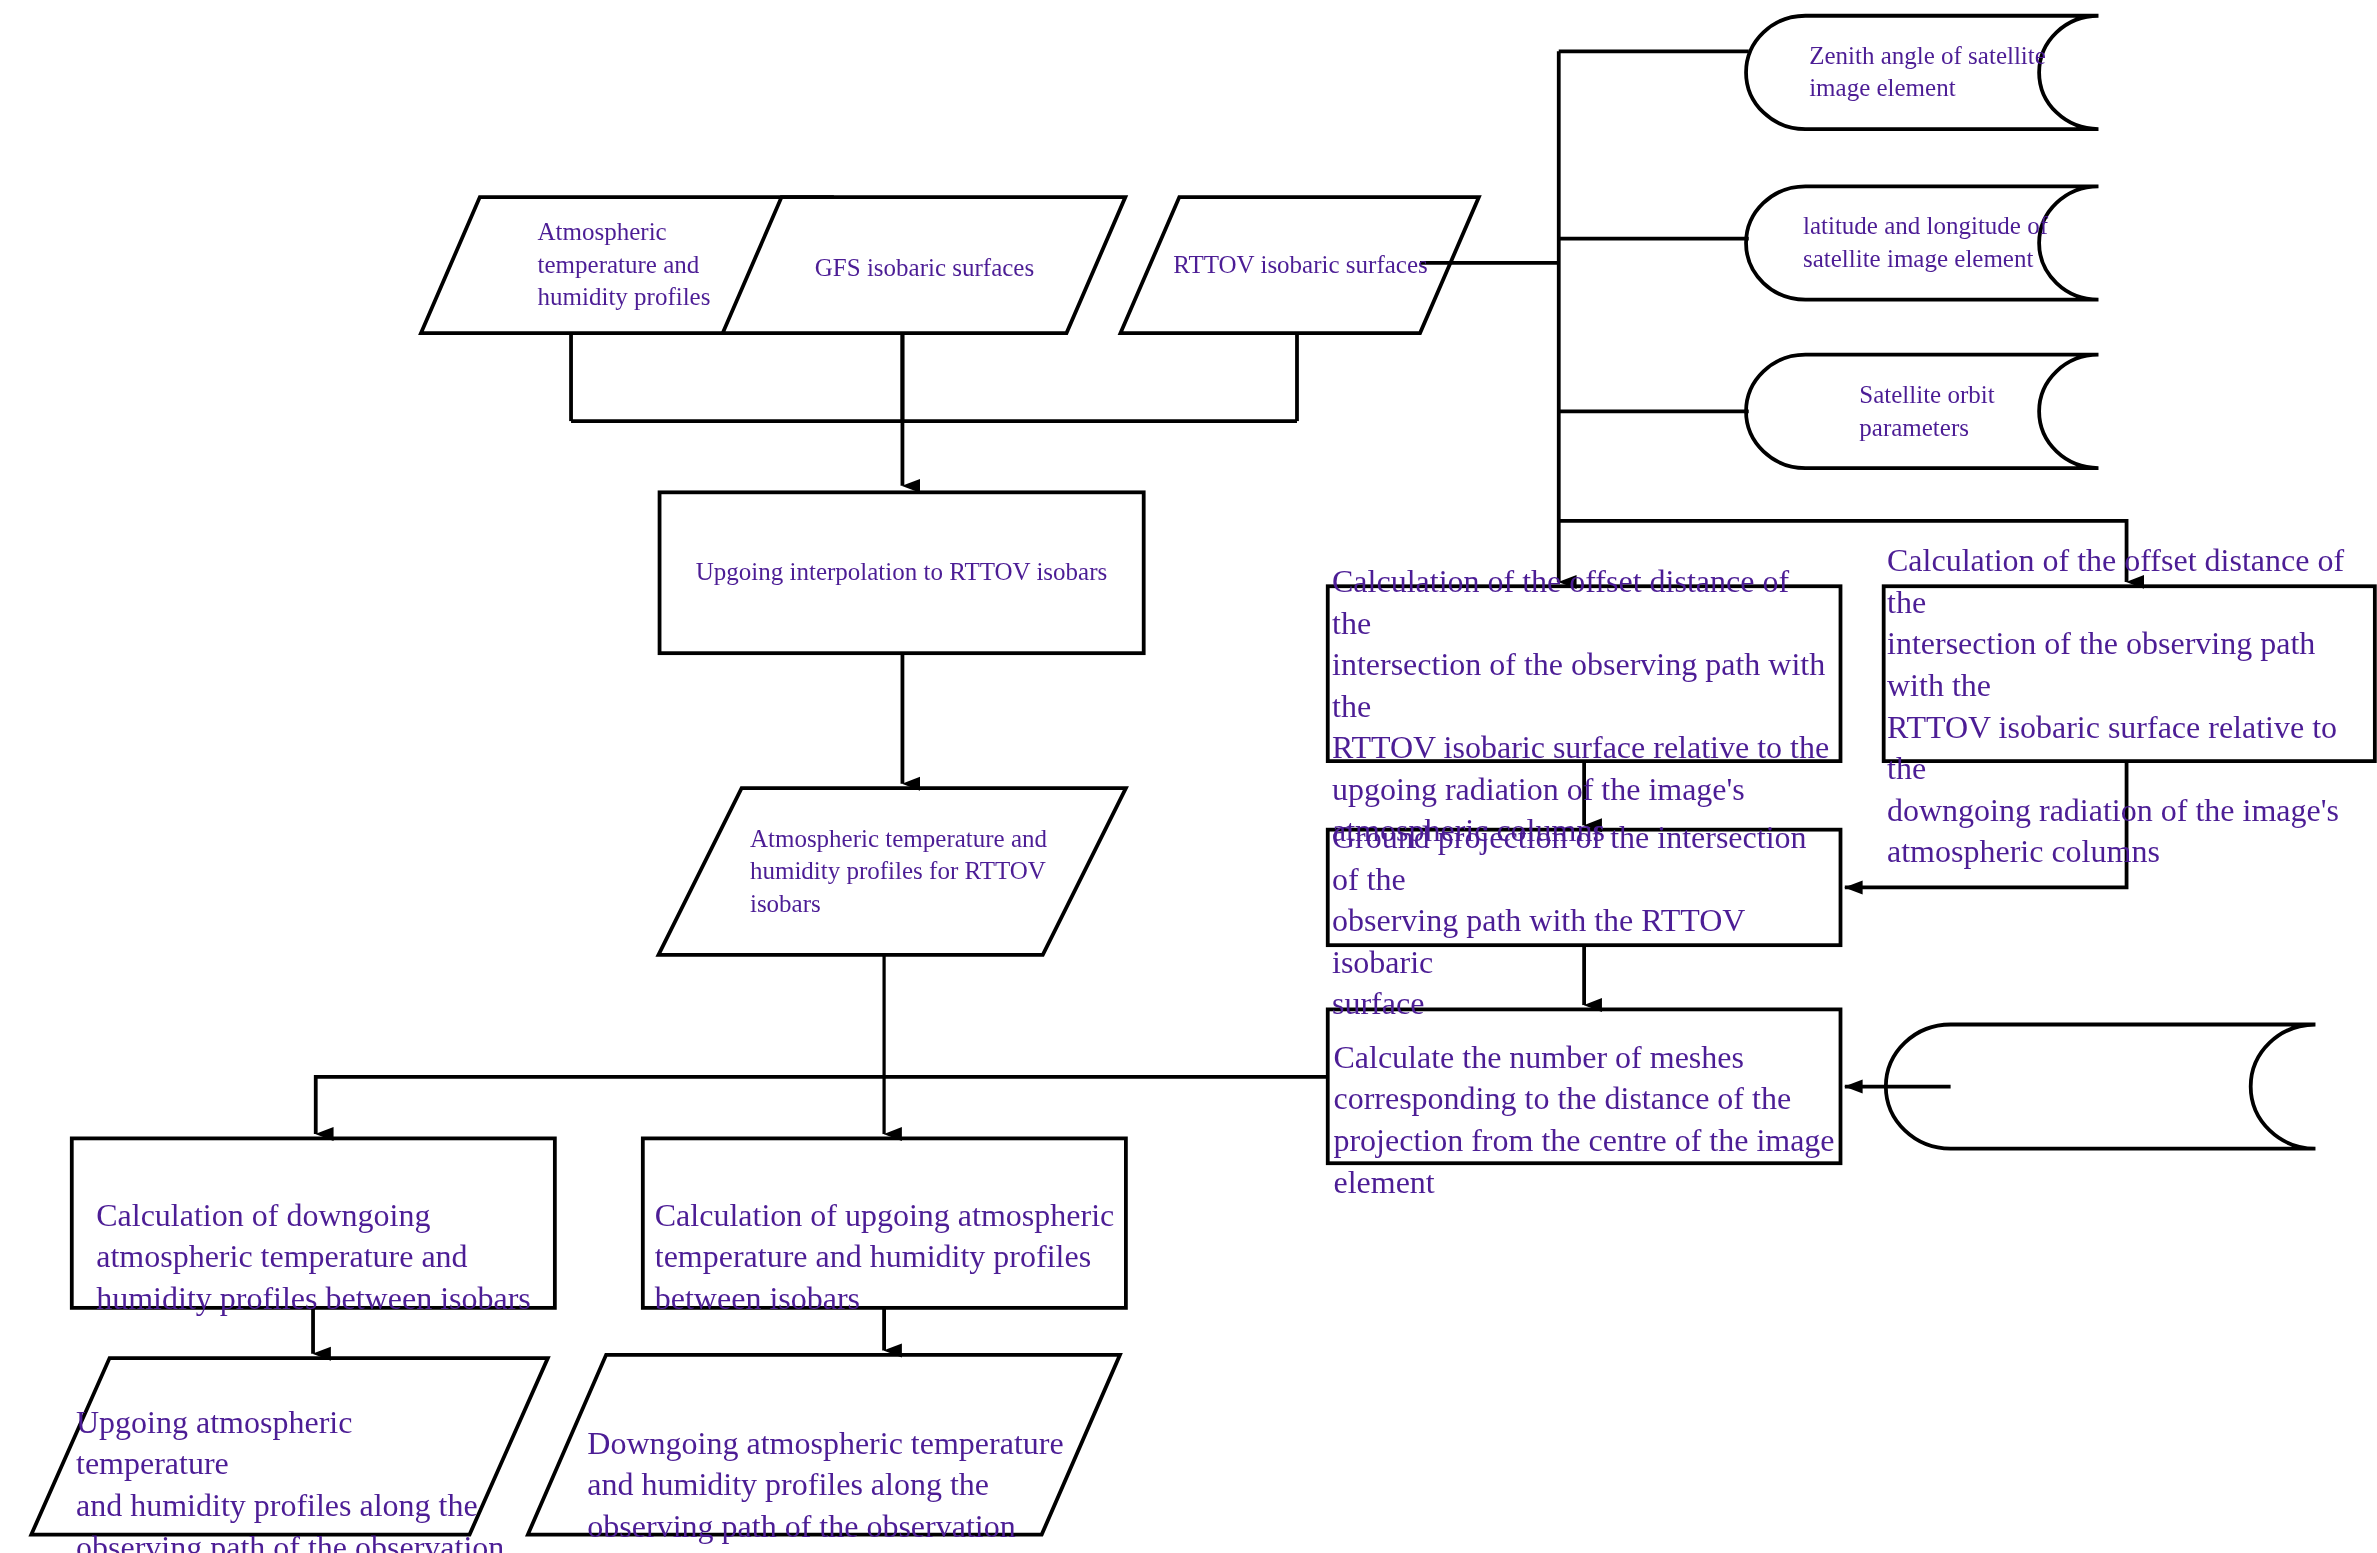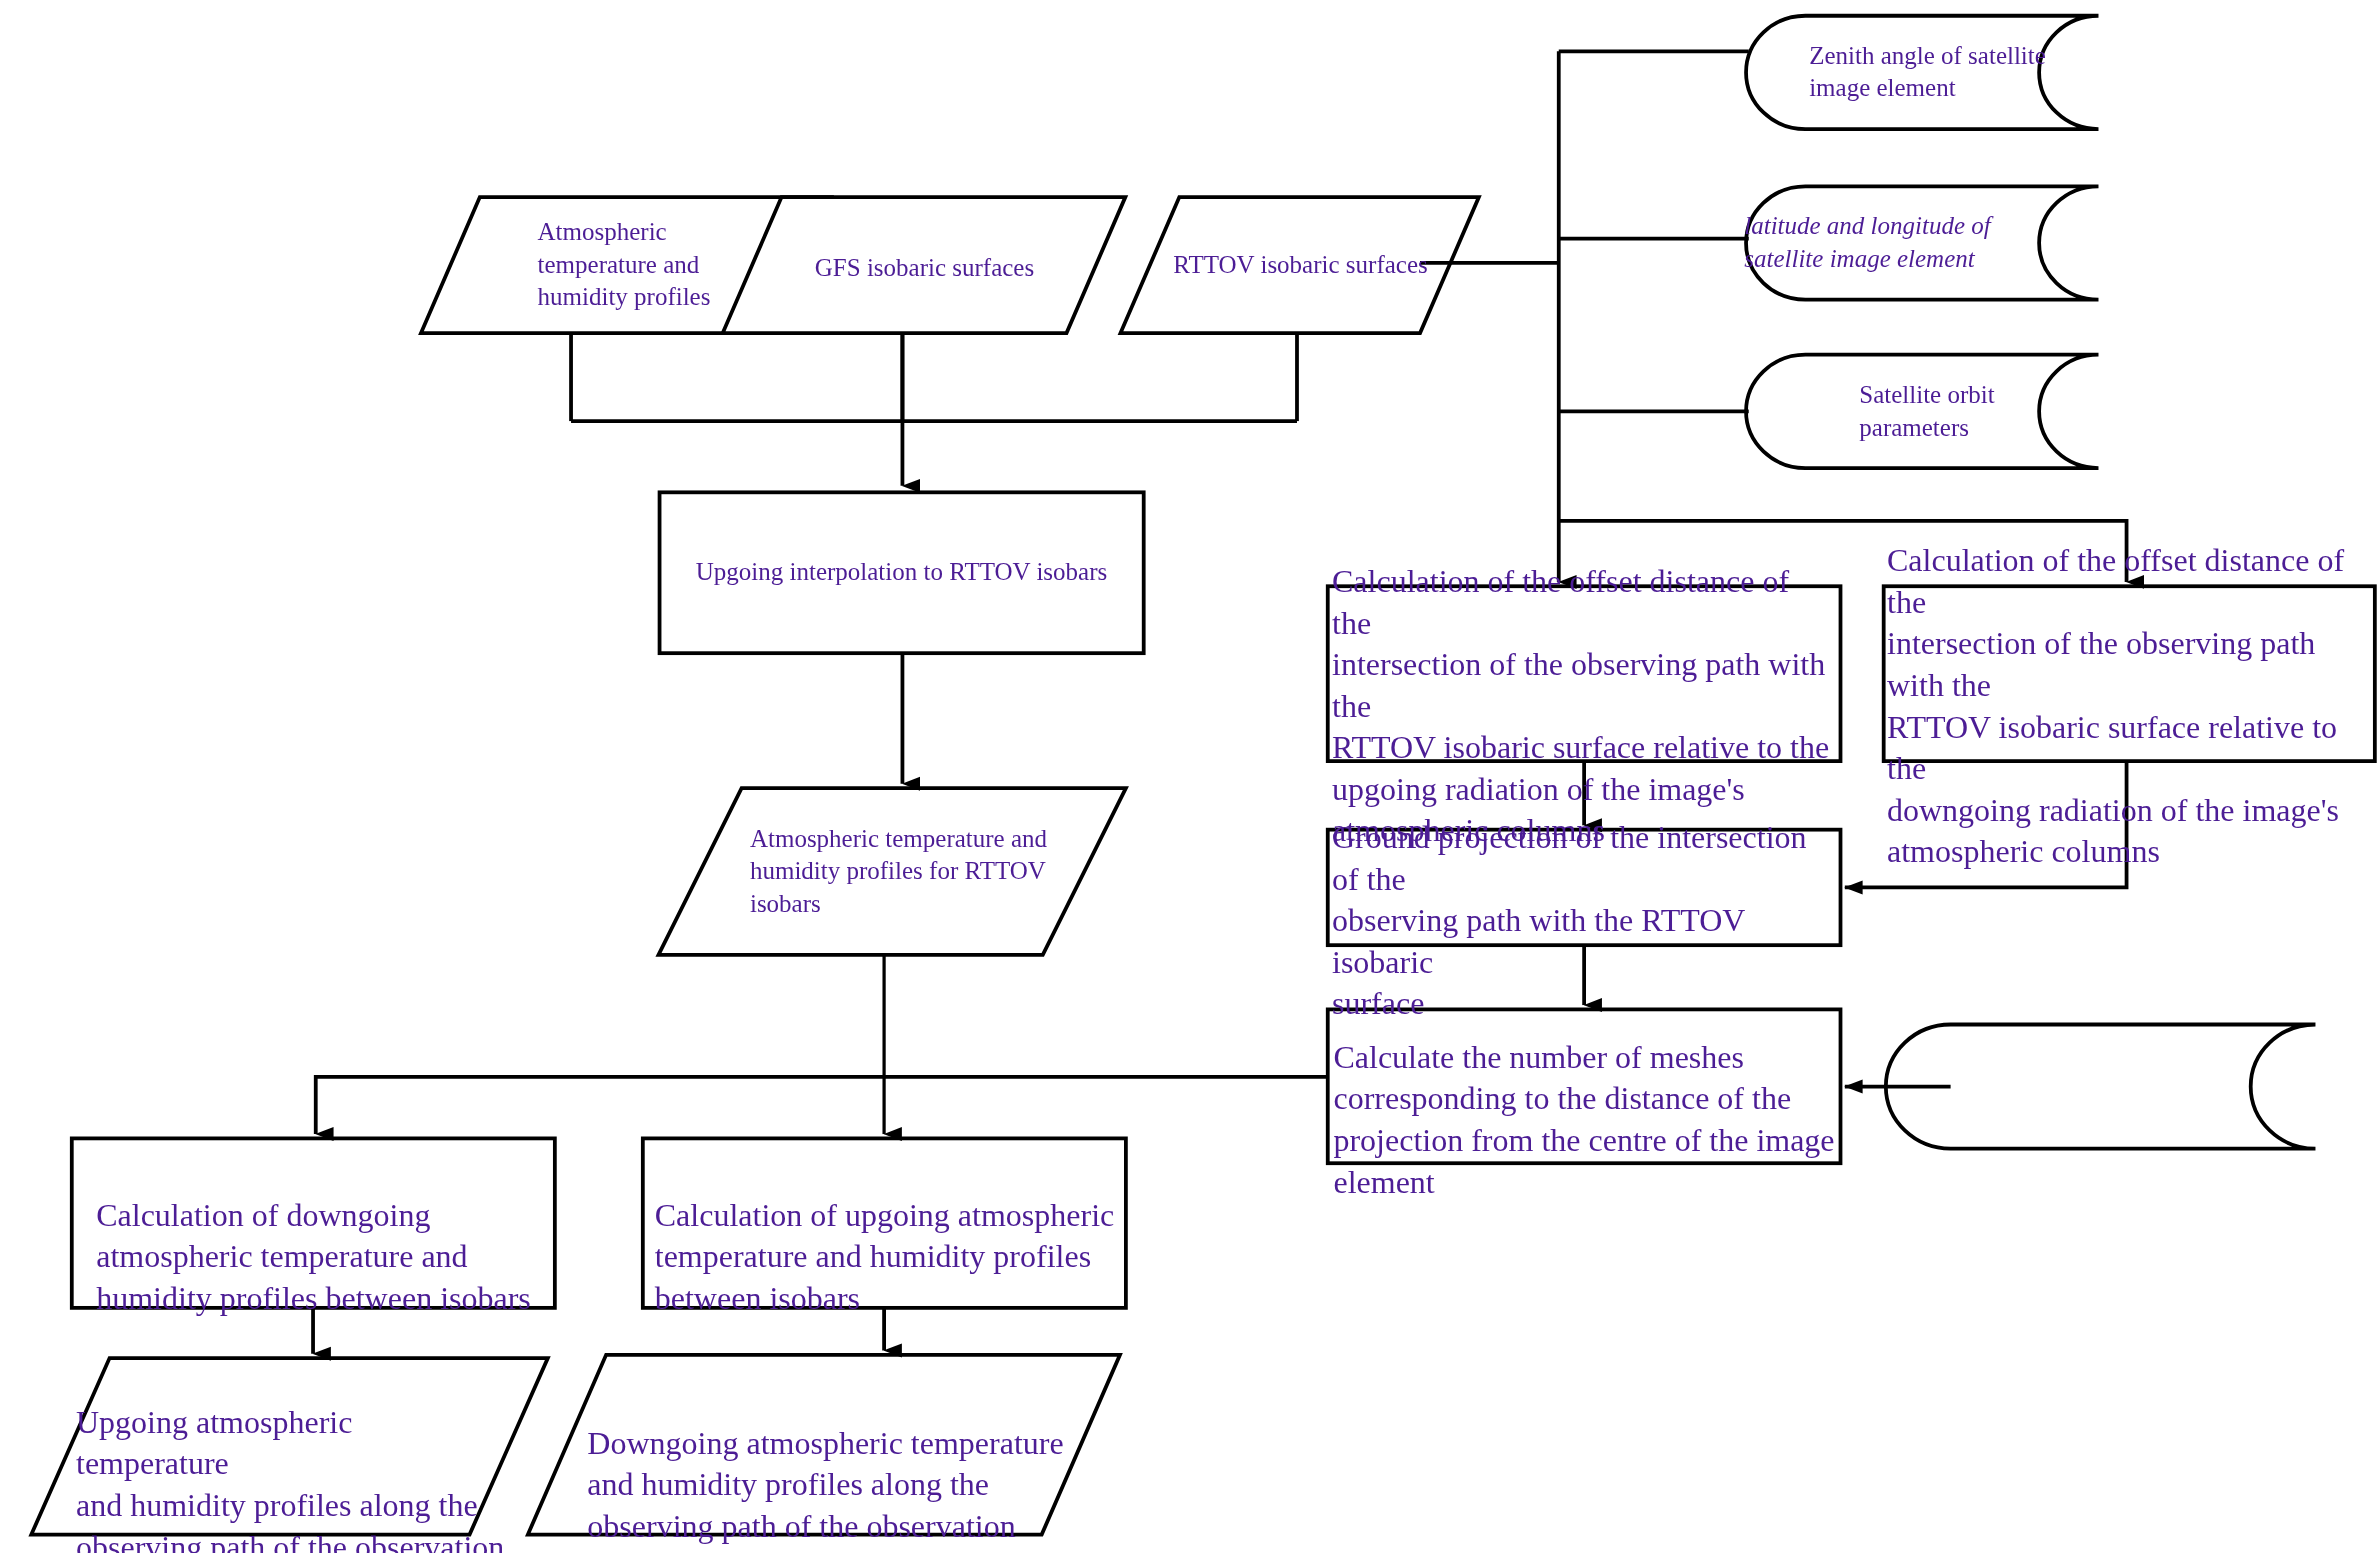--- a/index.html
+++ b/index.html
@@ -120,21 +120,21 @@
 temperature and
 humidity profiles</div>
 
   <div class="node-label fs-lg" style="left:753px;top:200px;width:343px;height:136px;font-family:Liberation Serif, serif;">GFS isobaric surfaces</div>
 
   <div class="node-label fs-lg" style="left:1128px;top:197px;width:345px;height:136px;">RTTOV isobaric surfaces</div>
 
   <div class="node-label fs-lg" style="left:1760px;top:15.7px;width:335px;height:113px;">Zenith angle of satellite
 image element</div>
 
-  <div class="node-label fs-lg" style="left:1699px;top:186px;width:337px;height:113px;font-style:italic;">latitude and longitude of
+  <div class="node-label fs-lg" style="left:1757px;top:186px;width:337px;height:113px;">latitude and longitude of
 satellite image element</div>
 
   <div class="node-label fs-lg" style="left:1765px;top:355px;width:324px;height:113px;">Satellite orbit
 parameters</div>
 
   <div class="node-label fs-lg" style="left:665px;top:492px;width:473px;height:161px;">Upgoing interpolation to RTTOV isobars</div>
 
   <div class="node-label fs-lg" style="left:726px;top:788px;width:345px;height:167px;">Atmospheric temperature and
 humidity profiles for RTTOV
 isobars</div>

